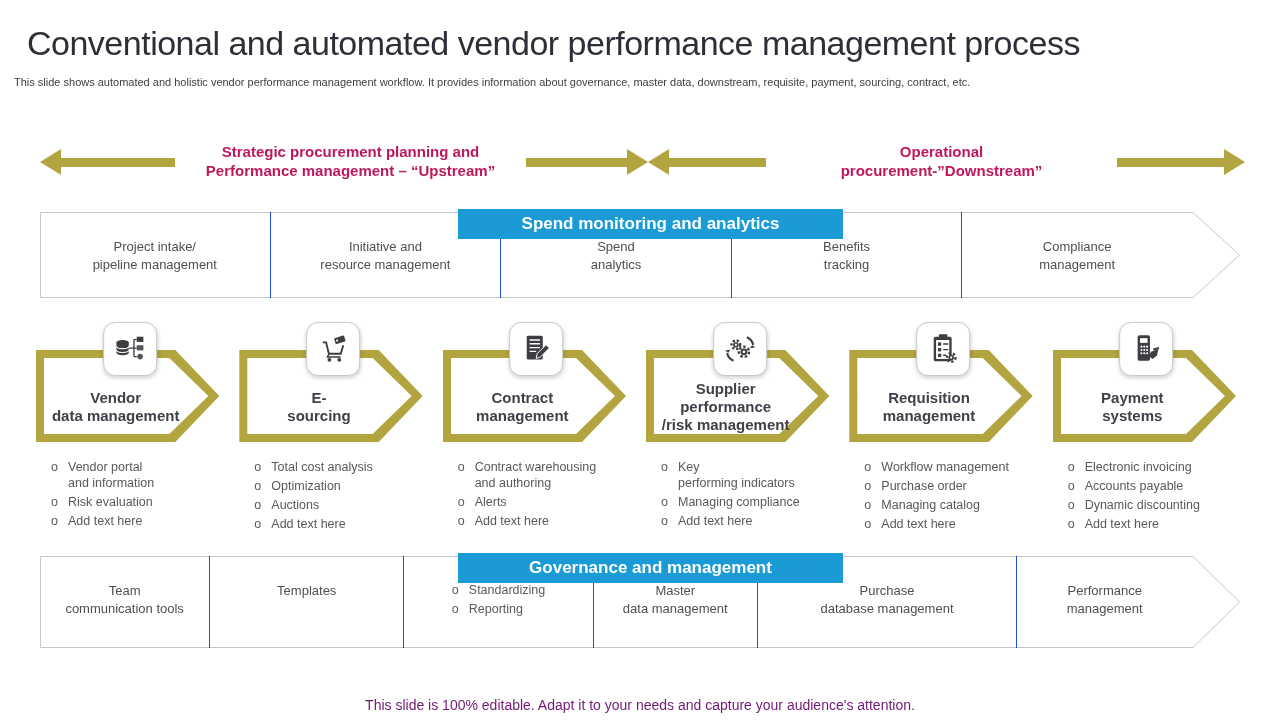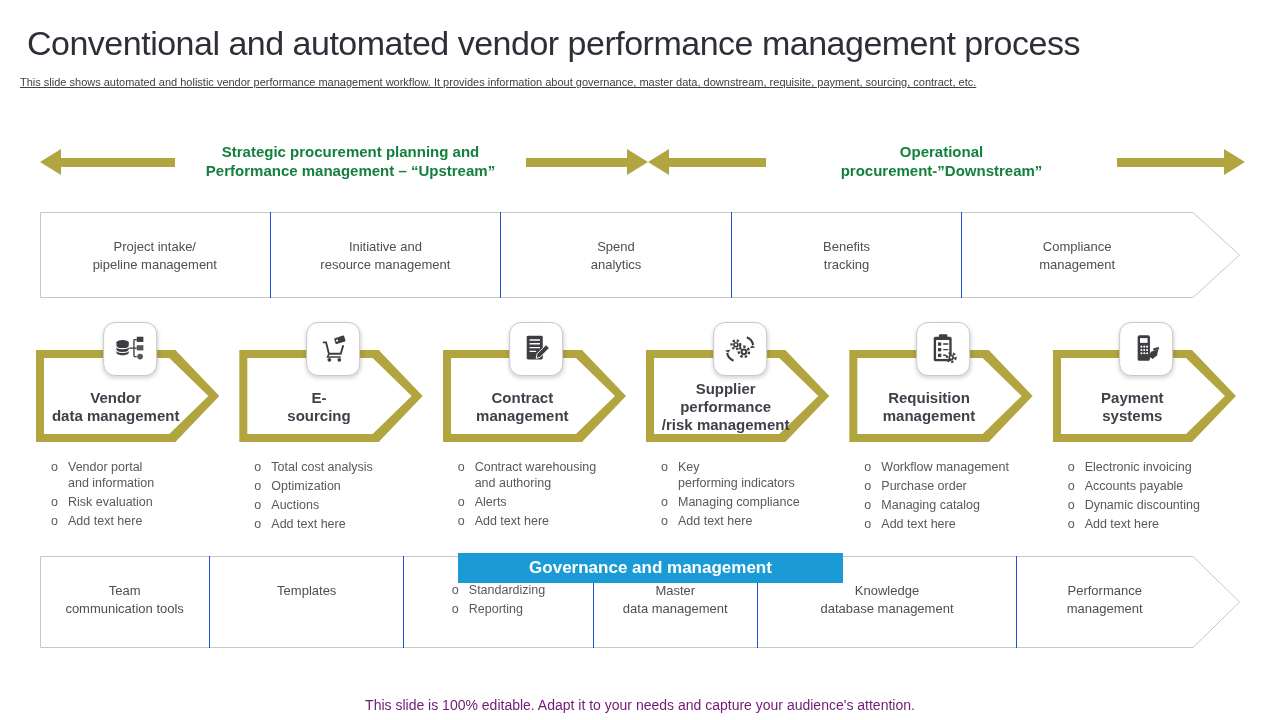--- a/index.html
+++ b/index.html
@@ -10,35 +10,35 @@
     --celltext:#4f4f4f;
     --line:#c7c7c7;
   }
   *{margin:0;padding:0;box-sizing:border-box;}
   html,body{width:1280px;height:720px;overflow:hidden;background:#fff;
     font-family:"Liberation Sans",sans-serif;}
   .slide{position:relative;width:1280px;height:720px;background:#fff;}
 
   .title{position:absolute;left:27px;top:24px;font-size:34px;letter-spacing:-0.5px;
     color:var(--ink);font-weight:400;white-space:nowrap;}
-  .subtitle{position:absolute;left:20px;top:76px;font-size:11px;color:#404040;text-decoration:underline;}
+  .subtitle{position:absolute;left:14px;top:76px;font-size:11px;color:#404040;}
 
   
   .hdr{position:absolute;left:40px;top:136px;width:1205px;height:52px;
     display:flex;align-items:center;}
   .harrow{display:flex;align-items:center;height:26px;}
   .harrow .shaft{flex:1;height:9px;background:var(--gold);}
   .harrow .head{width:0;height:0;border-top:13px solid transparent;border-bottom:13px solid transparent;}
   .harrow.left .head{border-right:21px solid var(--gold);}
   .harrow.right .head{border-left:21px solid var(--gold);}
   .ha1{width:135px;}
   .ha2{width:122px;}
   .ha3{width:118px;}
   .ha4{width:128px;}
-  .hlabel{flex:1;text-align:center;font-size:15px;font-weight:bold;color:#15803d;
+  .hlabel{flex:1;text-align:center;font-size:15px;font-weight:bold;color:#be185d;
     white-space:pre-line;line-height:1.25;}
 
   
   .band{position:absolute;left:40px;width:1200px;}
   #spend-band{top:212px;height:86px;}
   #gov-band{top:556px;height:92px;}
   .band-shape{position:absolute;inset:0;width:100%;height:100%;}
   .banner{position:absolute;left:418px;top:-3px;width:385px;height:30px;
     background:var(--blue);color:#fff;font-weight:bold;font-size:17px;
     display:flex;align-items:center;justify-content:center;z-index:3;}
@@ -100,20 +100,21 @@
     <div class="harrow right ha4">
         <span class="shaft"></span>
         <span class="head"></span>
       </div>
   </div>
 
   <div class="band" id="spend-band">
     <svg class="band-shape" viewBox="0 0 1200 86" preserveAspectRatio="none">
         <path d="M0.5 0.5 H1153 L1199.5 43 L1153 85.5 H0.5 Z" fill="#ffffff" stroke="#c7c7c7"></path>
       </svg>
+    <div class="banner">Spend monitoring and analytics</div>
     <div class="cells" id="spend-cells">
         <div class="cell"><span>Project intake/
 pipeline management</span></div>
         <div class="cell"><span>Initiative and
 resource management</span></div>
         <div class="cell"><span>Spend
 analytics</span></div>
         <div class="cell"><span>Benefits
 tracking</span></div>
         <div class="cell"><span>Compliance
@@ -358,21 +359,21 @@
         <path d="M0.5 0.5 H1153 L1199.5 46 L1153 91.5 H0.5 Z" fill="#ffffff" stroke="#c7c7c7"></path>
       </svg>
     <div class="banner">Governance and management</div>
     <div class="cells" id="gov-cells">
         <div class="cell" style="flex-grow: 157; flex-basis: 0px;"><span>Team
 communication tools</span></div>
         <div class="cell" style="flex-grow: 179; flex-basis: 0px;"><span>Templates</span></div>
         <div class="cell" style="flex-grow: 175; flex-basis: 0px;"><div class="gcell-bullets"><div class="brow"><span class="bmark">o</span><span class="btext">Standardizing</span></div><div class="brow"><span class="bmark">o</span><span class="btext">Reporting</span></div></div></div>
         <div class="cell" style="flex-grow: 151; flex-basis: 0px;"><span>Master
 data management</span></div>
-        <div class="cell" style="flex-grow: 240; flex-basis: 0px;"><span>Knowledge
+        <div class="cell" style="flex-grow: 240; flex-basis: 0px;"><span>Purchase
 database management</span></div>
         <div class="cell" style="flex-grow: 162; flex-basis: 0px;"><span>Performance
 management</span></div>
       </div>
   </div>
 
   <div class="footer">This slide is 100% editable. Adapt it to your needs and capture your audience's attention.</div>
 </div>
 
 </body></html>

